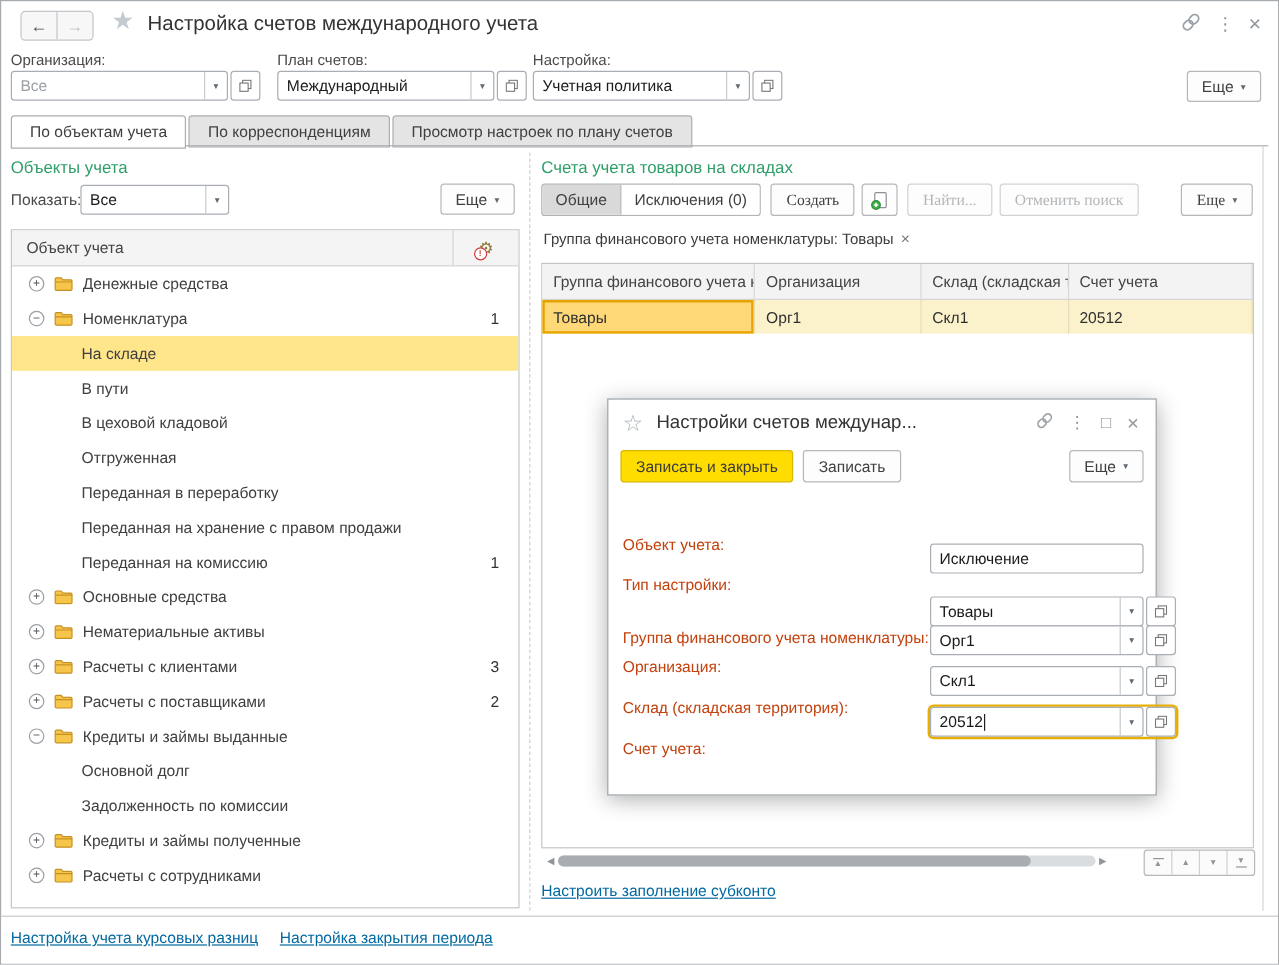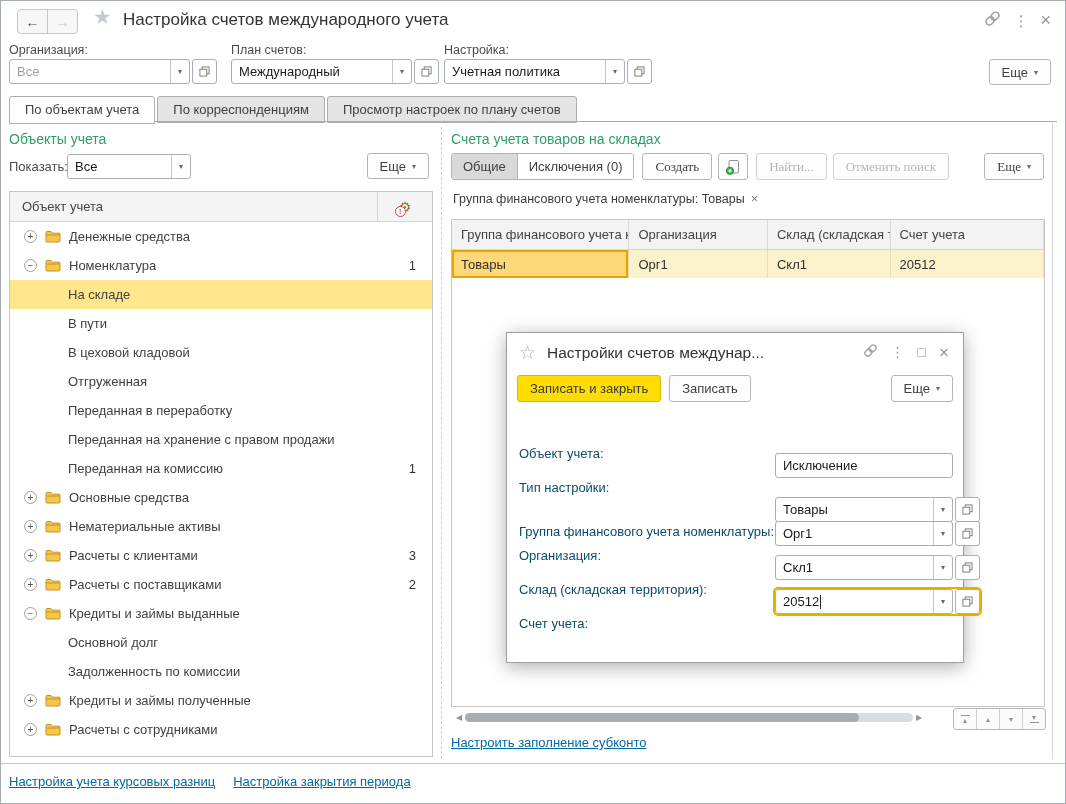--- a/index.html
+++ b/index.html
@@ -97,21 +97,21 @@
   .dlg-title{position:absolute;left:40px;top:11px;font-size:15.5px;color:#333;max-width:295px;white-space:nowrap;overflow:hidden;}
   .dlg-icons{position:absolute;right:14px;top:10px;display:flex;align-items:center;gap:13px;color:#8f969c;}
   .dlg-icons .kebab{font-size:14px;line-height:14px;}
   .dlg-icons .maxi{font-size:14px;line-height:14px;}
   .dlg-icons .close{font-size:17px;line-height:15px;}
   .dlg-btnrow{position:absolute;left:10px;right:10px;top:42px;height:27px;display:flex;align-items:center;}
   .btn.primary{background:#ffdd00;border-color:#d9b600;color:#3a3a3a;height:27px;}
   .dlg-btnrow .btn{height:27px;}
   .dlg-more{position:absolute;right:0;top:0;}
   .drow{position:absolute;left:12px;right:12px;height:25px;display:flex;align-items:center;}
-  .drow .dlabel{color:#0c4a6e;white-space:nowrap;margin-top:43px;}
+  .drow .dlabel{color:#c2410c;white-space:nowrap;margin-top:43px;}
   .drow .ctrl{position:absolute;left:256px;display:inline-flex;align-items:center;}
   .drow.focused .ctrl{box-shadow:0 0 0 2px #e8ae00;border-radius:3px;}
   .caret{display:inline-block;width:1px;height:14px;background:#222;margin-left:1px;}
 </style>
 </head>
 <body>
 
 <div class="window">
 
   <div class="navgrp">

